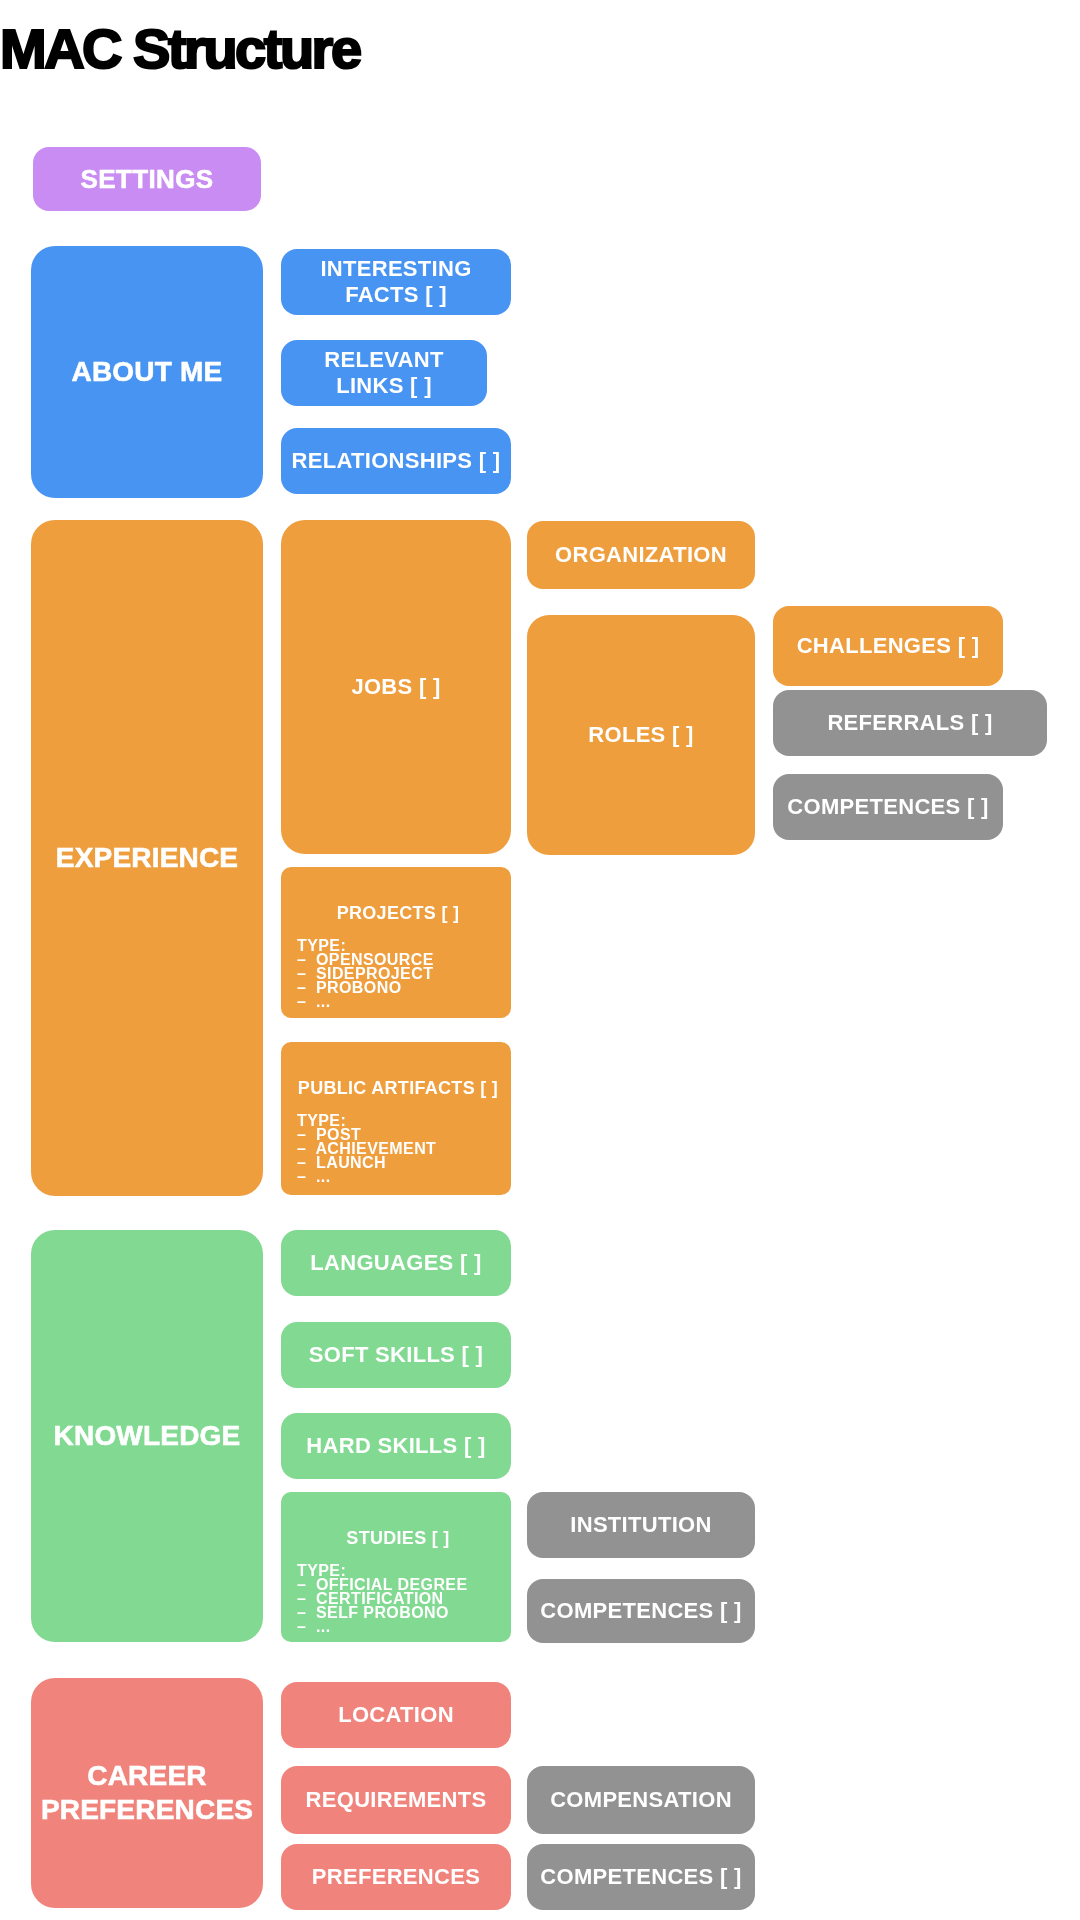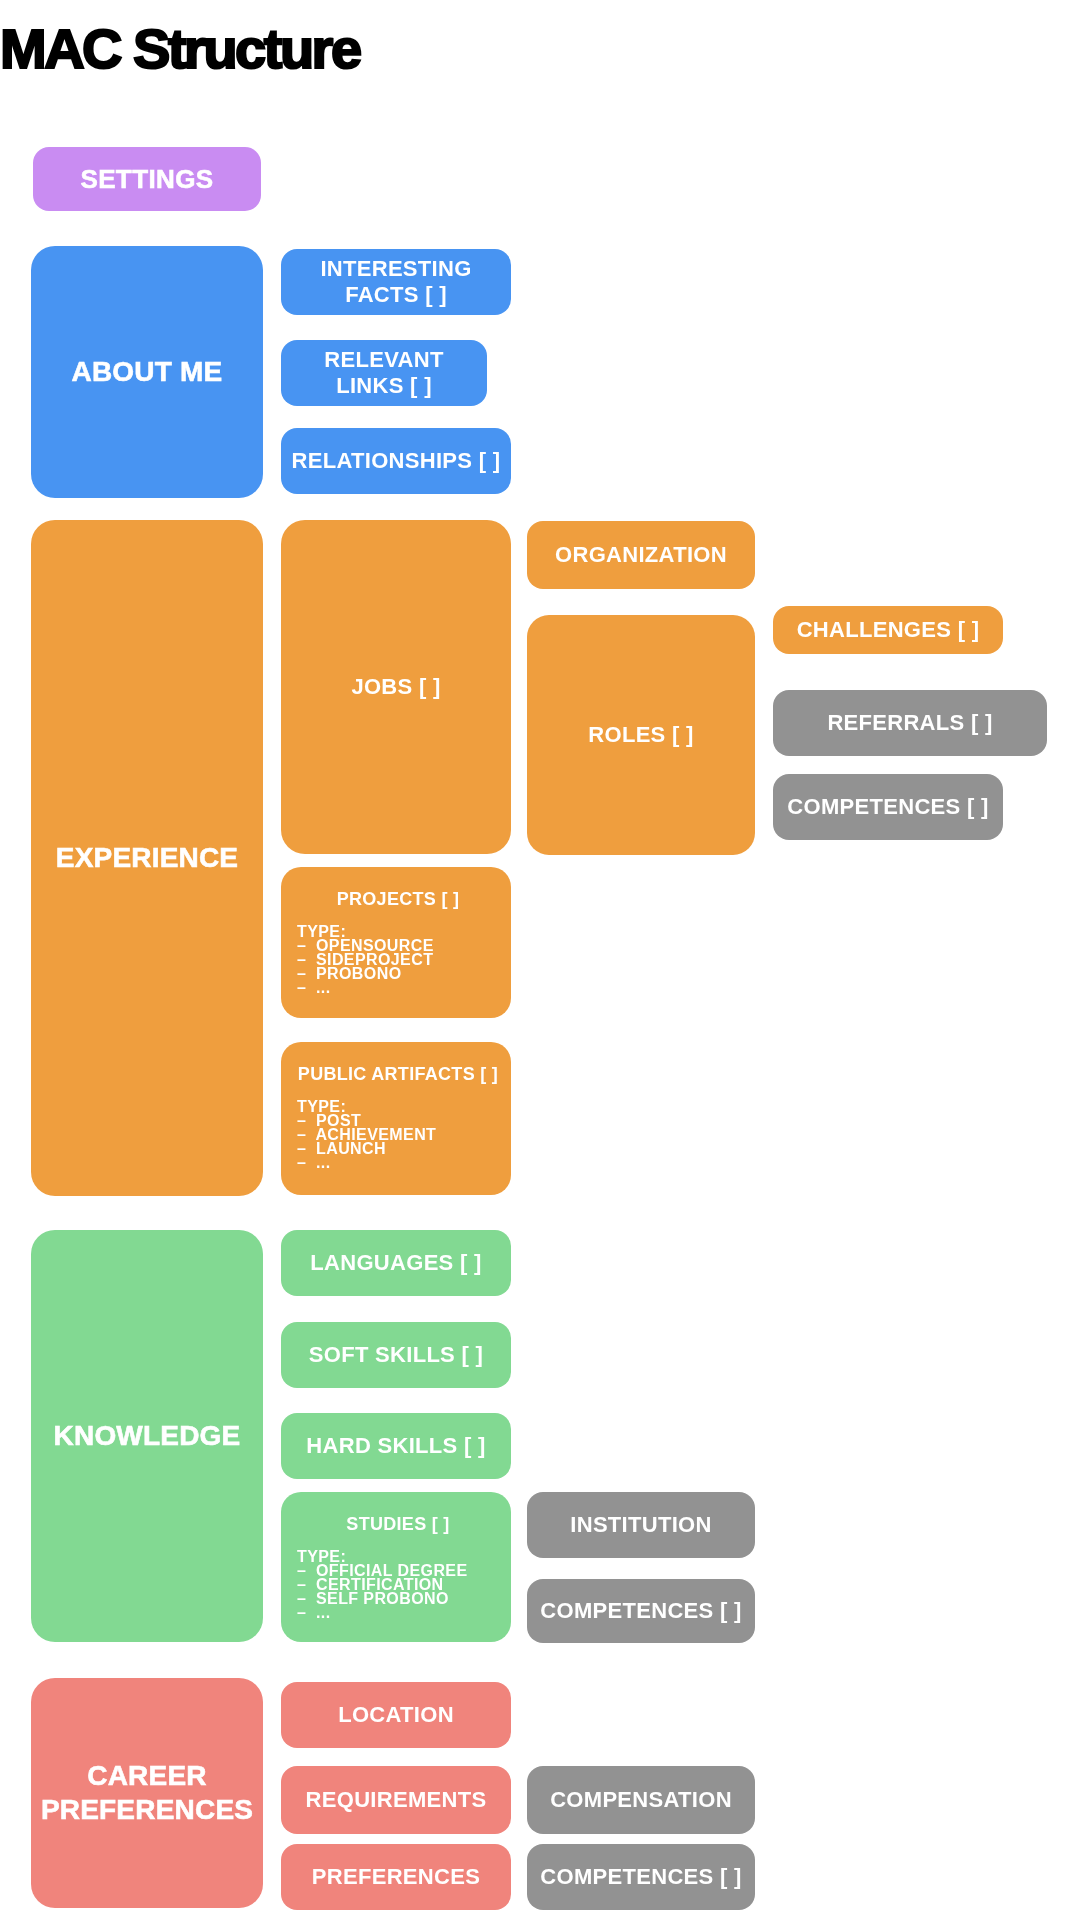--- a/index.html
+++ b/index.html
@@ -24,22 +24,22 @@
   }
   .settings-node{
     border-radius:16px;font-size:26px;font-weight:800;
     letter-spacing:.4px;-webkit-text-stroke:.6px currentColor;
   }
   .sub-node{
     border-radius:16px;font-size:22px;font-weight:700;letter-spacing:.3px;
     padding:16px 8px;
   }
   .detail-node{
-    border-radius:20px;display:block;text-align:left;
-    padding:22px 12px 0 16px;
+    border-radius:10px;display:block;text-align:left;
+    padding:36px 12px 0 16px;
   }
   .detail-title{
     text-align:center;font-size:18px;font-weight:700;letter-spacing:.3px;
     margin:0 0 15px 0;
   }
   .type-block{font-size:16px;font-weight:700;line-height:14px;letter-spacing:.4px}
   .type-label{margin:0}
   .type-list{list-style:none;margin:0;padding:0}
   .type-list li::before{content:"–  ";white-space:pre}
   .purple{background:var(--purple)}
@@ -87,21 +87,21 @@
         <li>POST</li>
         <li>ACHIEVEMENT</li>
         <li>LAUNCH</li>
         <li>...</li>
       </ul>
     </div>
   </div>
 
   <div class="node sub-node orange" style="left:527px;top:521px;width:228px;height:68px">ORGANIZATION</div>
   <div class="node sub-node orange" style="left:527px;top:615px;width:228px;height:240px;border-radius:22px">ROLES [ ]</div>
-  <div class="node sub-node orange" style="left:773px;top:606px;width:230px;height:48px">CHALLENGES [ ]</div>
+  <div class="node sub-node orange" style="left:773px;top:606px;width:230px;height:80px">CHALLENGES [ ]</div>
   <div class="node sub-node gray" style="left:773px;top:690px;width:274px;height:66px">REFERRALS [ ]</div>
   <div class="node sub-node gray" style="left:773px;top:774px;width:230px;height:66px">COMPETENCES [ ]</div>
 
   <div class="node main-node green" style="left:31px;top:1230px;width:232px;height:412px">KNOWLEDGE</div>
   <div class="node sub-node green" style="left:281px;top:1230px;width:230px;height:66px">LANGUAGES [ ]</div>
   <div class="node sub-node green" style="left:281px;top:1322px;width:230px;height:66px">SOFT SKILLS [ ]</div>
   <div class="node sub-node green" style="left:281px;top:1413px;width:230px;height:66px">HARD SKILLS [ ]</div>
 
   <div class="node detail-node green" style="left:281px;top:1492px;width:230px;height:150px">
     <div class="detail-title">STUDIES [ ]</div>

